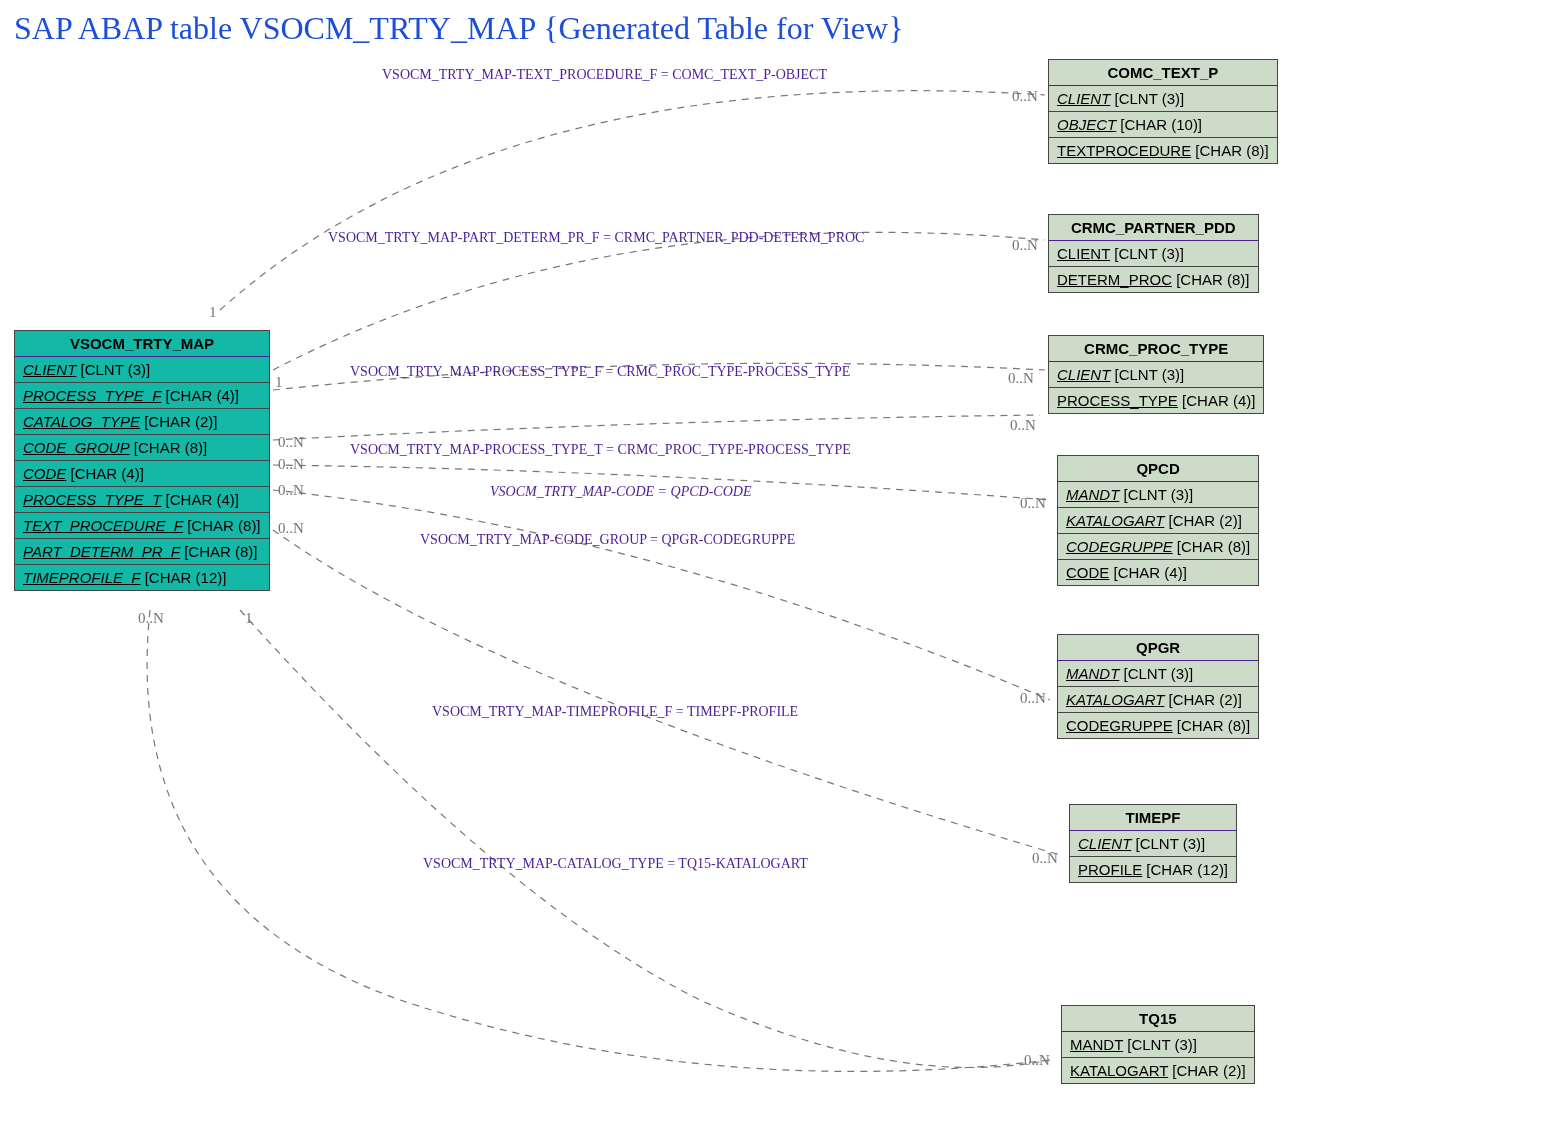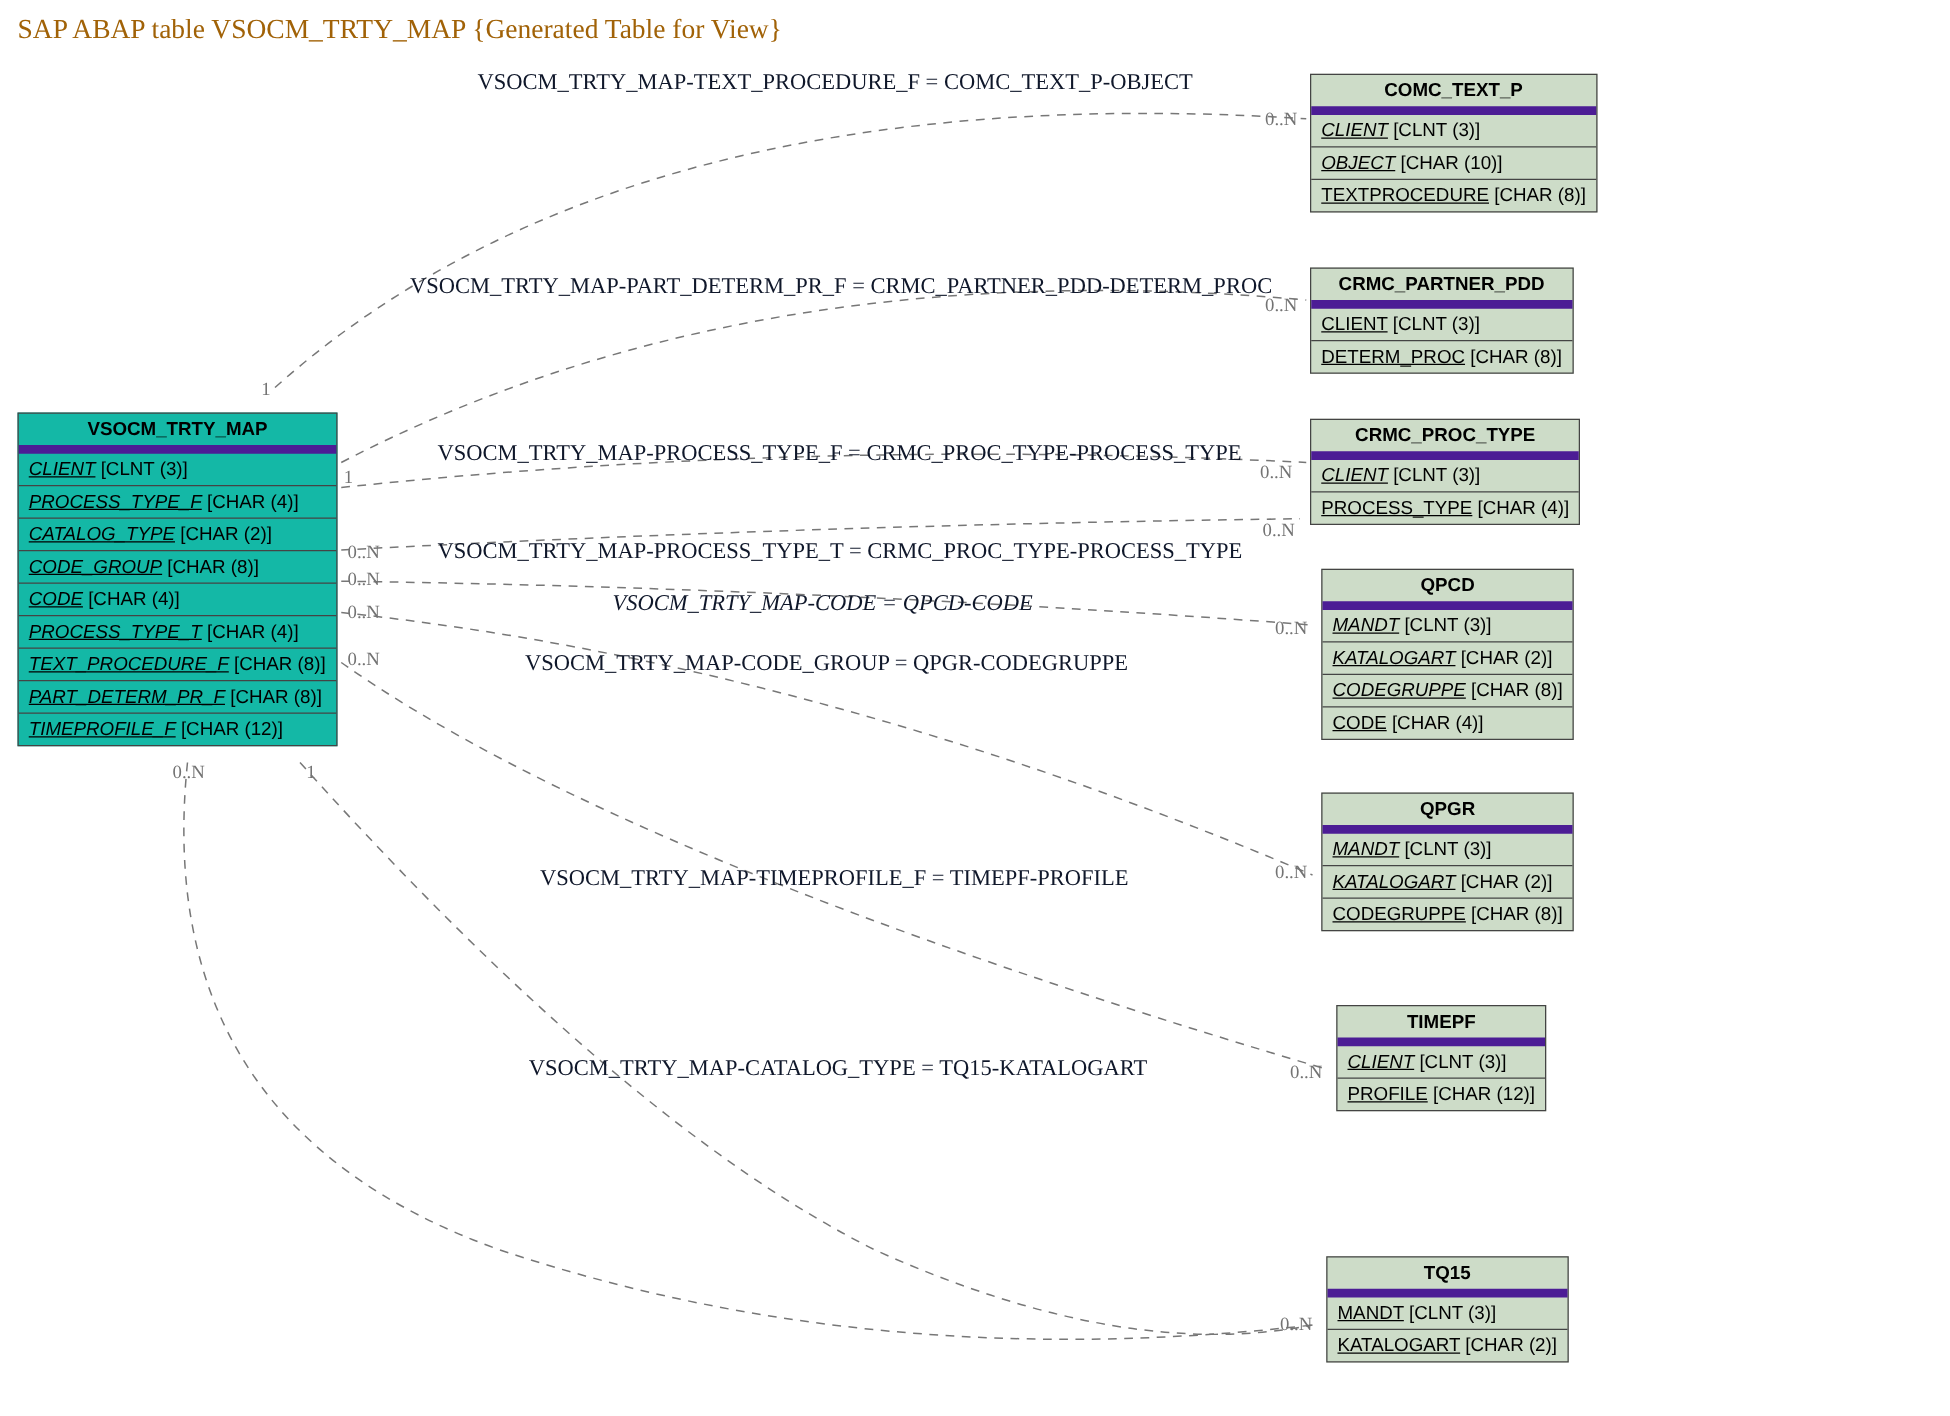--- a/index.html
+++ b/index.html
@@ -9,60 +9,61 @@
     height: 1133px;
     font-family: sans-serif;
     background: #ffffff;
     position: relative;
     overflow: hidden;
   }
   .title {
     position: absolute;
     top: 10px;
     left: 14px;
-    font-size: 22px;
+    font-size: 32px;
     font-family: serif;
-    color: #a16207;
+    color: #1d4ed8;
   }
   .entity {
     position: absolute;
     border: 1px solid #444;
     background: #cddcc8;
     font-size: 15px;
   }
   .entity.primary {
     background: #14b8a6;
   }
   .entity .header {
     font-weight: bold;
     text-align: center;
     padding: 4px 8px;
-    border-bottom: 7px solid #4c1d95;
+    border-bottom: 1px solid #4c1d95;
     white-space: nowrap;
   }
   .entity .row {
     padding: 4px 8px;
     border-bottom: 1px solid #444;
     white-space: nowrap;
   }
   .entity .row:last-child {
     border-bottom: none;
   }
   .entity .fname {
     text-decoration: underline;
   }
   .entity .fname.italic {
     font-style: italic;
   }
   .rel-label {
     position: absolute;
-    font-size: 18px;
+    font-size: 14px;
     font-family: serif;
-    color: #0f172a;
+    color: #4c1d95;
     white-space: nowrap;
+    margin-top: 12px;
   }
   .card {
     position: absolute;
     font-size: 15px;
     font-family: serif;
     color: #737373;
     white-space: nowrap;
   }
   svg.lines {
     position: absolute;

